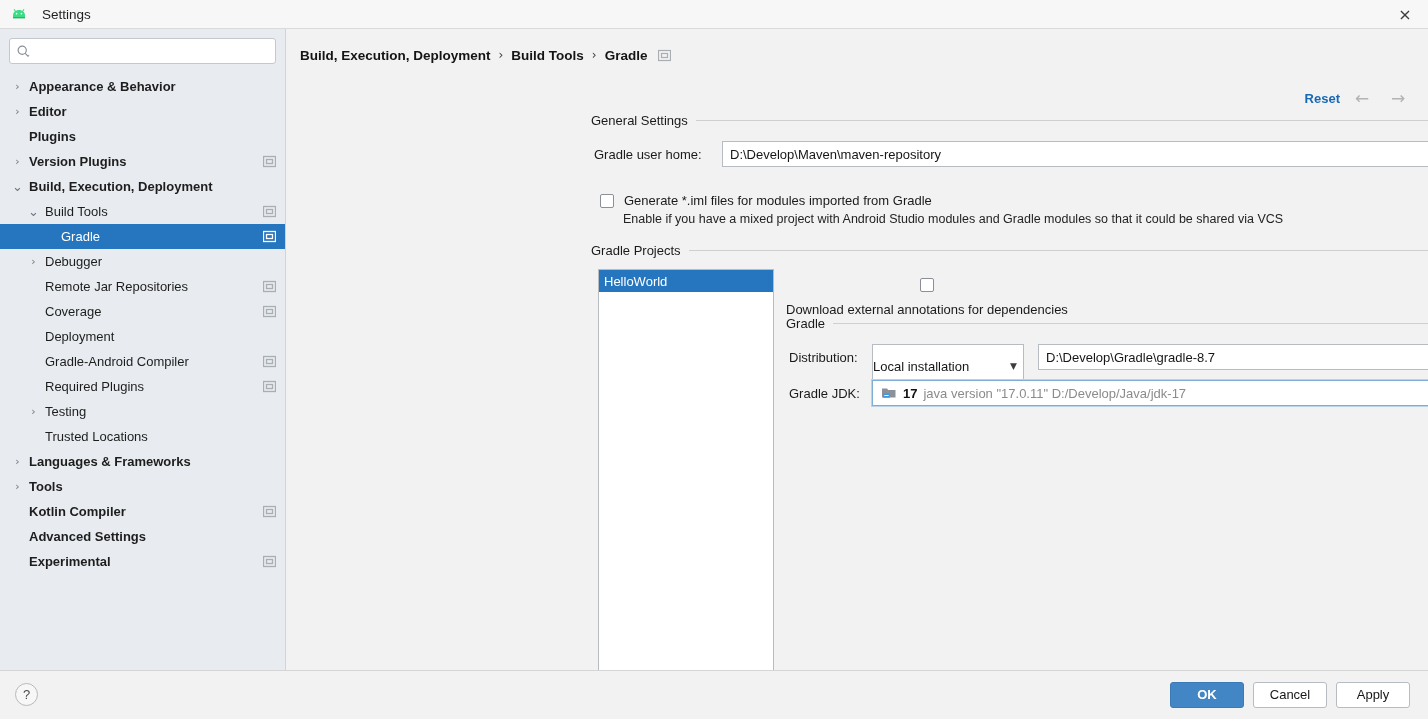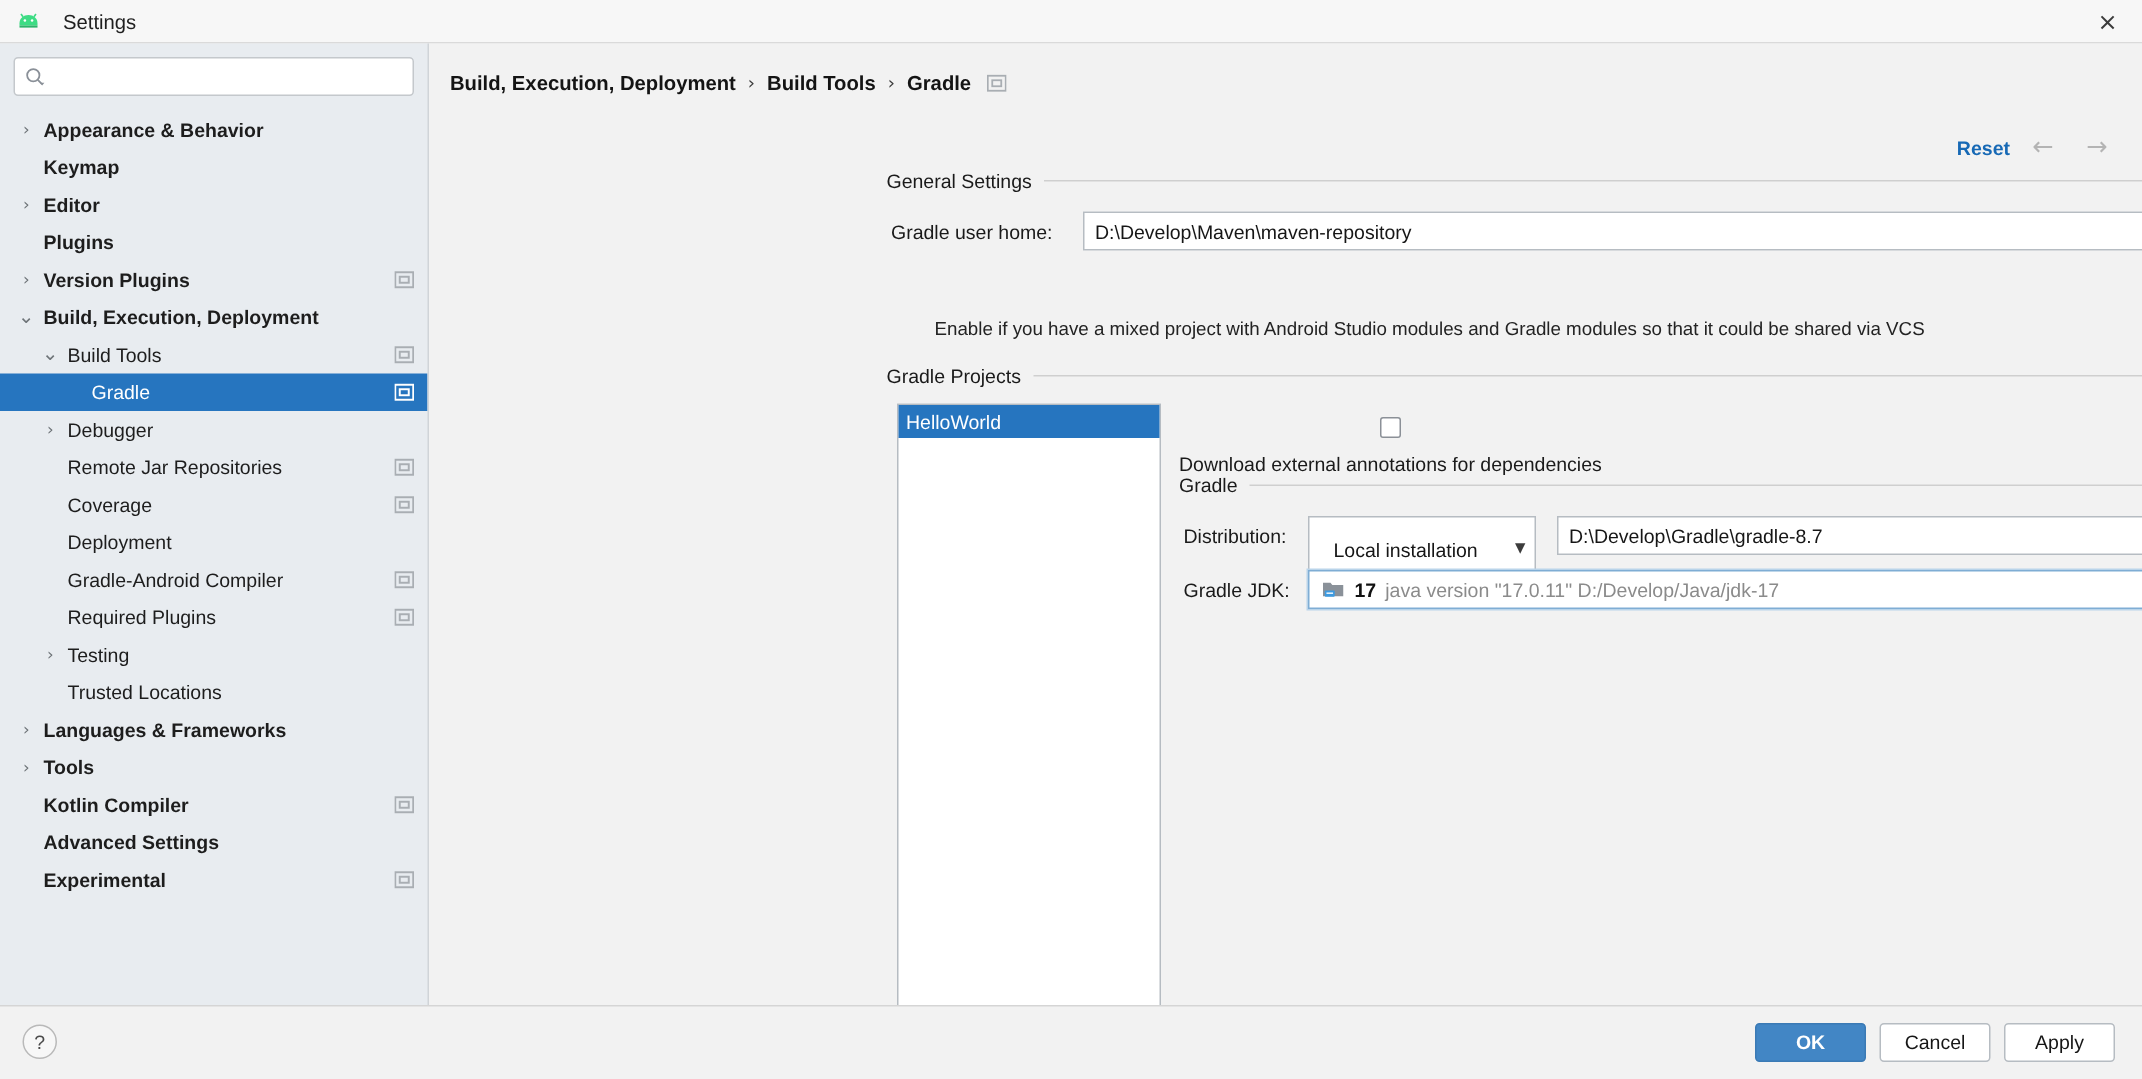--- a/index.html
+++ b/index.html
@@ -106,21 +106,21 @@
   .textfield .val { flex: 1; white-space: nowrap; overflow: hidden; }
 
   .checkbox {
     width: 14px; height: 14px; background: #fff;
     border: 1px solid #8b9097; border-radius: 2px; flex: none;
   }
 
   .combo {
     background: #ffffff; border: 1px solid #b6bcc2;
     height: 44px; display: flex; align-items: center;
-    padding: 0 6px 0 16px; font-size: 13px; color: #161616;
+    padding: 0 6px 0 0; font-size: 13px; color: #161616;
   }
   .combo .val { flex: 1; white-space: nowrap; }
   .caret { color: #3c3c3c; font-size: 9px; font-family: "DejaVu Sans", sans-serif; margin-left: 6px; }
 
   .jdk-combo {
     border: 1px solid #7fadd4; outline: 1px solid #b9d4ea;
     background: #fff; height: 26px;
     display: flex; align-items: center; padding: 0 6px 0 8px;
   }
   .jdk-ver { font-weight: bold; font-size: 13px; color: #111; margin-left: 6px; }
@@ -192,24 +192,20 @@
         </span>
         <input class="search-input" type="text" value="" placeholder="" style="">
       </div>
     </div>
     <div class="tree" id="tree">
         <div class="tree-row">
           <span class="arrow" style="margin-left: 10px;">›</span>
           <span class="tree-label bold" style="margin-left: 4px;">Appearance &amp; Behavior</span>
         </div>
         <div class="tree-row">
-          <span class="arrow empty" style="margin-left: 10px;"></span>
-          <span class="tree-label bold" style="margin-left: 4px;">Keymap</span>
-        </div>
-        <div class="tree-row">
           <span class="arrow" style="margin-left: 10px;">›</span>
           <span class="tree-label bold" style="margin-left: 4px;">Editor</span>
         </div>
         <div class="tree-row">
           <span class="arrow empty" style="margin-left: 10px;"></span>
           <span class="tree-label bold" style="margin-left: 4px;">Plugins</span>
         </div>
         <div class="tree-row">
           <span class="arrow" style="margin-left: 10px;">›</span>
           <span class="tree-label bold" style="margin-left: 4px;">Version Plugins</span>
@@ -363,20 +359,24 @@
     </div>
 
     <span class="field-label" style="position:absolute; left:308px; top:118px;">Gradle user home:</span>
 
     <div class="textfield" style="position:absolute; left:436px; top:112px; width:974px;">
       <span class="val">D:\Develop\Maven\maven-repository</span>
 
     </div>
 
 
+    <div style="position:absolute; left:314px; top:164px; display:flex; align-items:center; gap:10px;">
+      <span class="checkbox"></span>
+      <span class="field-label">Generate *.iml files for modules imported from Gradle</span>
+    </div>
 
     <span class="hint" style="position:absolute; left:337px; top:183px;">Enable if you have a mixed project with Android Studio modules and Gradle modules so that it could be shared via VCS</span>
 
     <div class="group" style="position:absolute; left:305px; top:214px; width:1105px;">
       <span class="group-title">Gradle Projects</span>
       <span class="group-rule"></span>
     </div>
 
     <div class="list-box">
       <div class="list-item sel">

